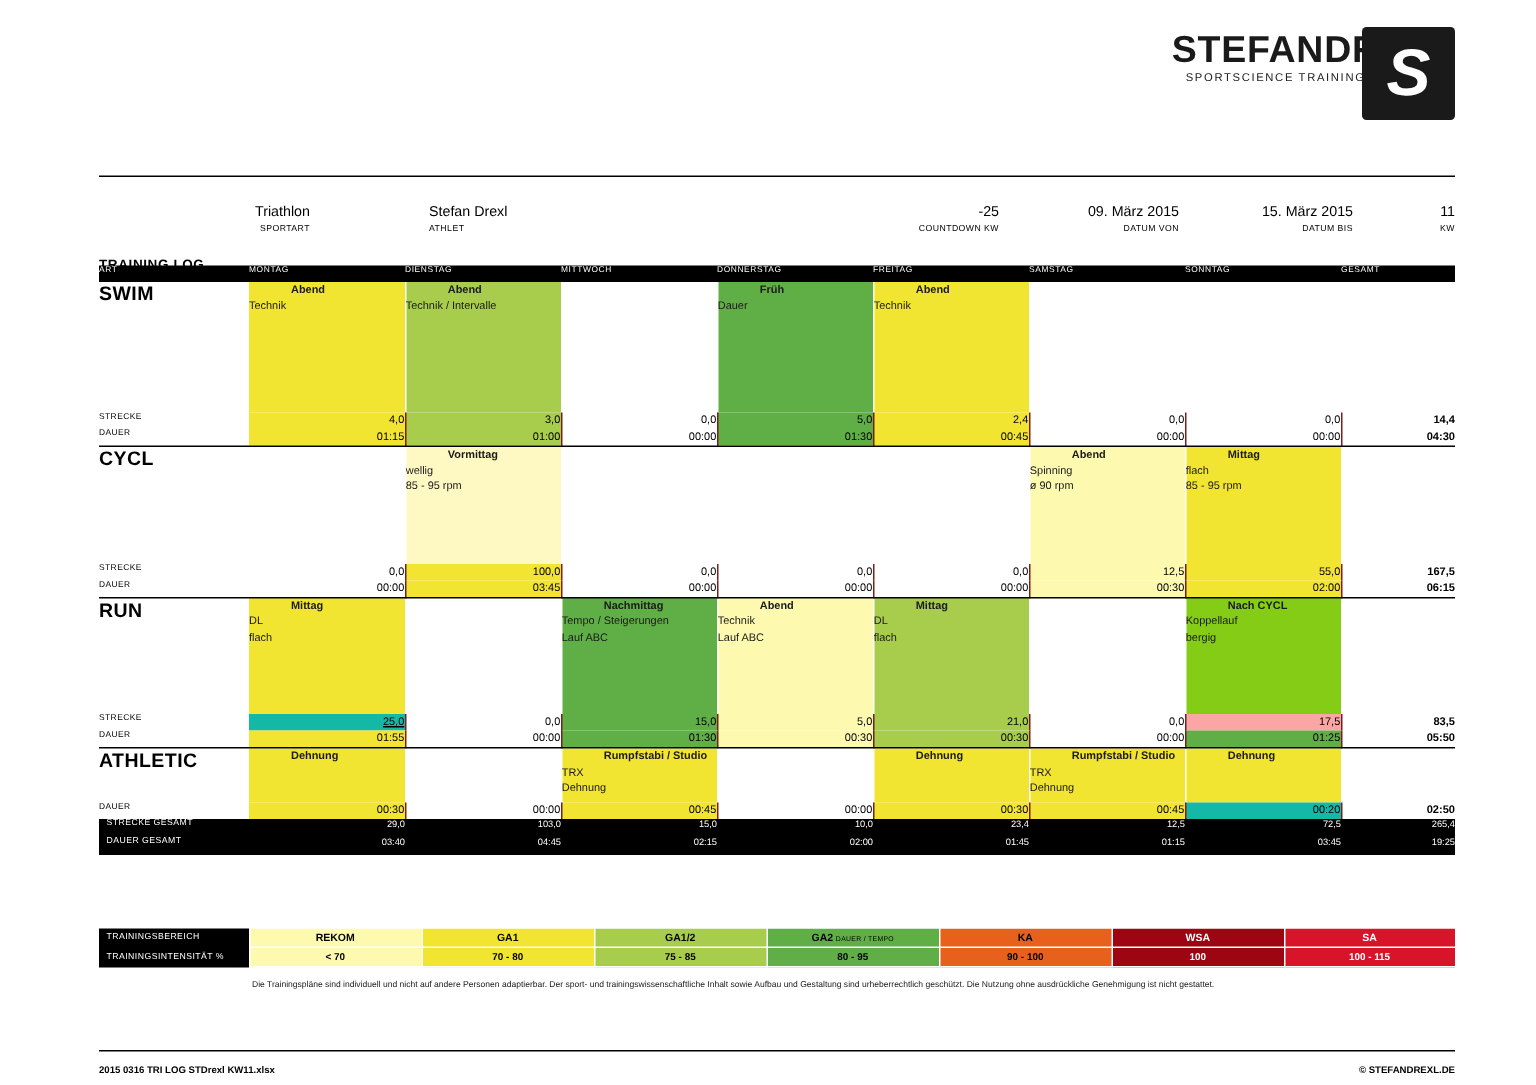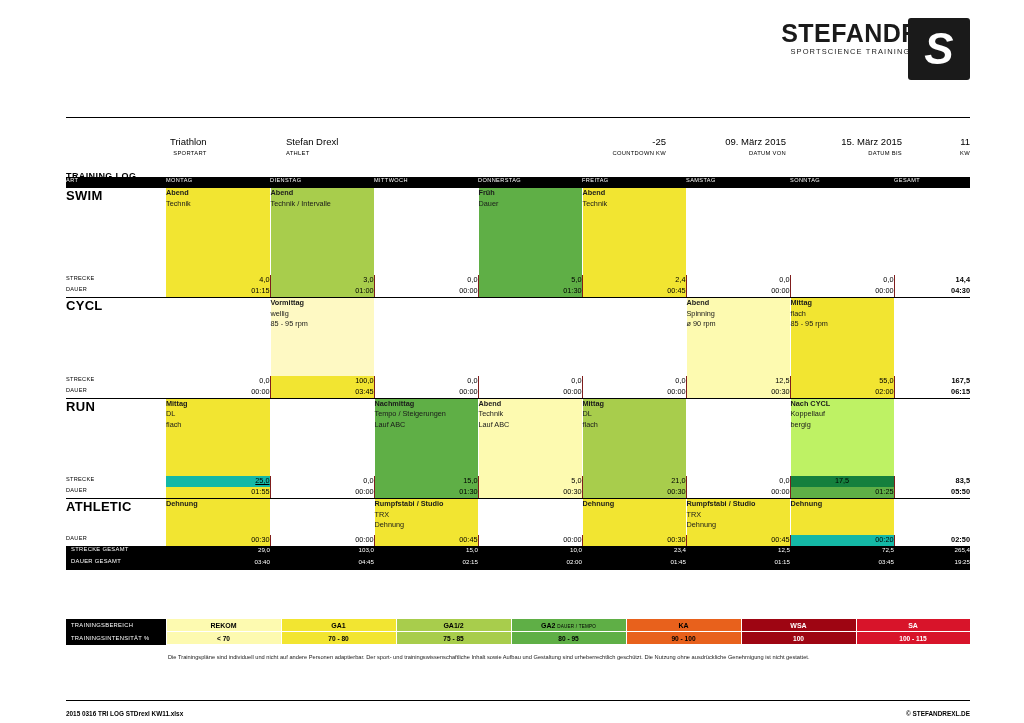--- a/index.html
+++ b/index.html
@@ -56,21 +56,21 @@
     font-size: 13px; font-weight: bold; color: #000;
     padding: 7px 0 0 5px; letter-spacing: 0.3px;
   }
 
   .cell {
     border-right: 1px solid #ffffff;
     padding: 6px 4px 0 4px;
     font-size: 7.3px; color: #1a1a1a;
     line-height: 10.5px;
   }
-  .cell .l1 { font-weight: bold; }
+  .cell .l1 { font-weight: bold; margin-left: 28px; }
   .cell .l2, .cell .l3 { font-weight: normal; }
 
   .metric-lab {
     font-size: 5.6px; letter-spacing: 0.3px; color: #000;
     padding-left: 5px; vertical-align: middle;
   }
   .metric-val {
     font-size: 7.3px; color: #000; text-align: right; padding-right: 5px;
     vertical-align: middle; border-right: 1px solid #7f1d1d;
   }
@@ -340,36 +340,36 @@
       <td class="cell" style="background:#a8cd4c;">
         <div class="l1">Mittag</div>
         <div class="l2">DL</div>
         <div class="l3">flach</div>
       </td>
       <td class="cell" style="background:#ffffff;">
         <div class="l1"></div>
         <div class="l2"></div>
         <div class="l3"></div>
       </td>
-      <td class="cell" style="background:#bef264;">
+      <td class="cell" style="background:#84cc16;">
         <div class="l1">Nach CYCL</div>
         <div class="l2">Koppellauf</div>
         <div class="l3">bergig</div>
       </td>
       <td></td>
     </tr>
     <tr class="metric-row">
       <td class="metric-lab">STRECKE</td>
       <td class="metric-val" style="background:#14b8a6;text-decoration:underline;">25,0</td>
       <td class="metric-val" style="background:#ffffff;">0,0</td>
       <td class="metric-val" style="background:#5faf46;">15,0</td>
       <td class="metric-val" style="background:#fdfab0;">5,0</td>
       <td class="metric-val" style="background:#a8cd4c;">21,0</td>
       <td class="metric-val" style="background:#ffffff;">0,0</td>
-      <td class="metric-val" style="background:#15803d;text-align:center;">17,5</td>
+      <td class="metric-val" style="background:#fca5a5;">17,5</td>
       <td class="tot">83,5</td>
     </tr>
     <tr class="metric-row dauer">
       <td class="metric-lab">DAUER</td>
       <td class="metric-val" style="background:#f2e531;">01:55</td>
       <td class="metric-val" style="background:#ffffff;">00:00</td>
       <td class="metric-val" style="background:#5faf46;">01:30</td>
       <td class="metric-val" style="background:#fdfab0;">00:30</td>
       <td class="metric-val" style="background:#a8cd4c;">00:30</td>
       <td class="metric-val" style="background:#ffffff;">00:00</td>

